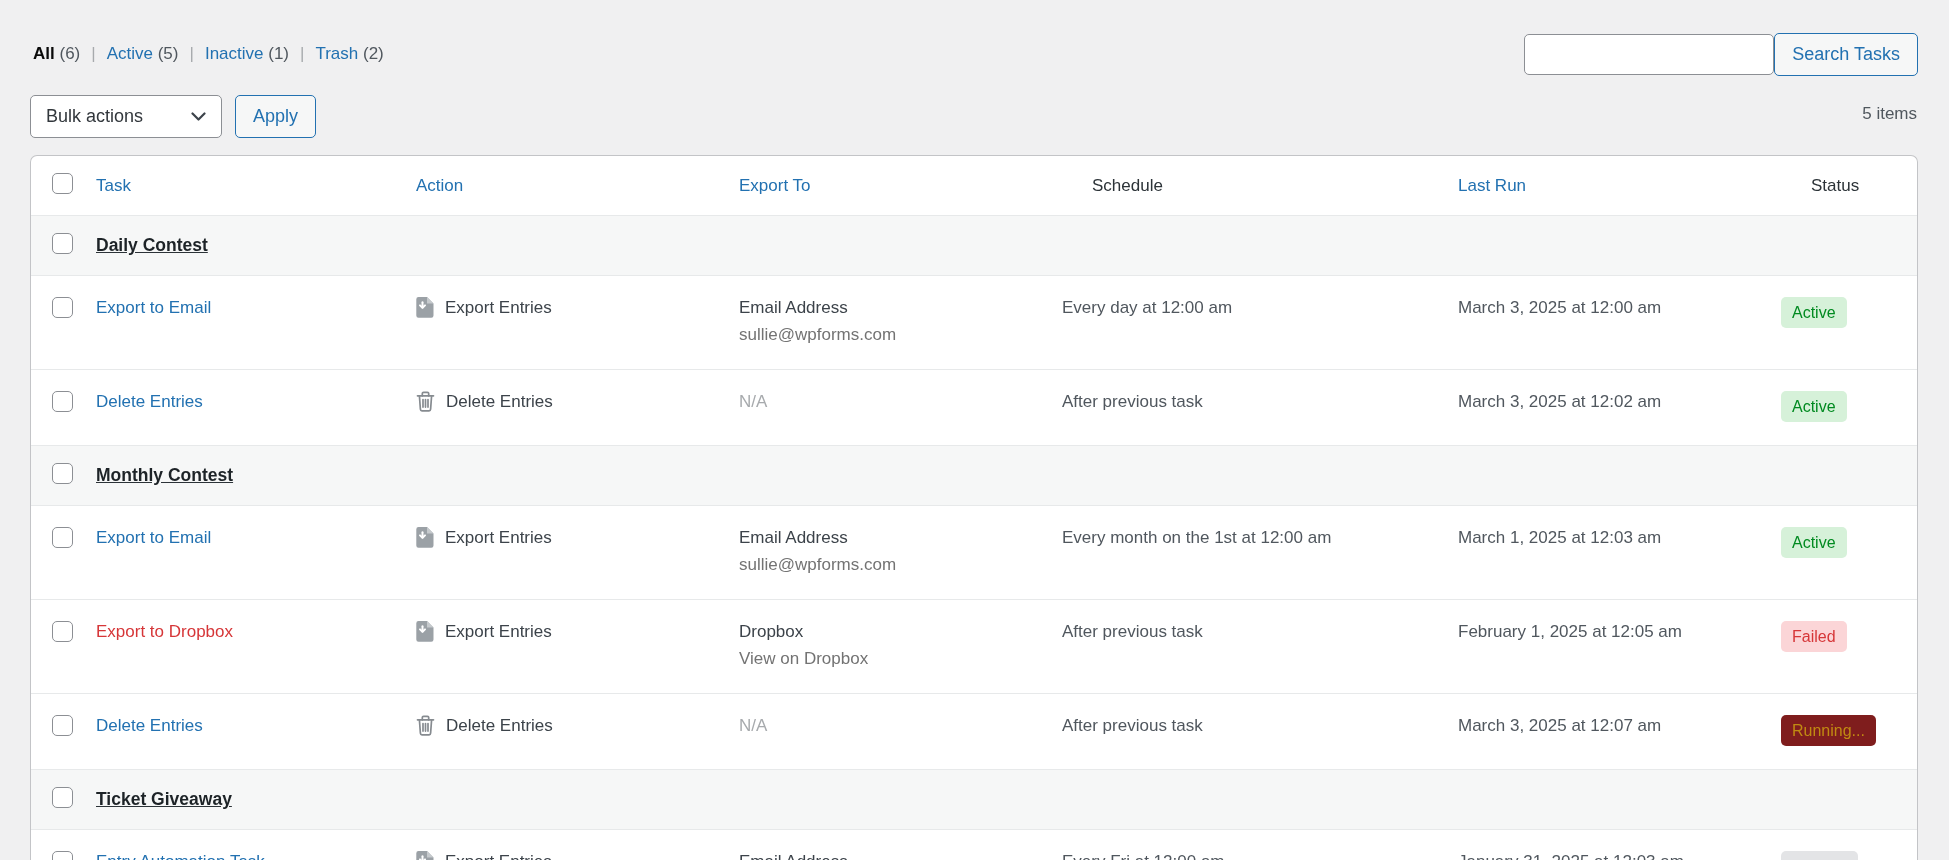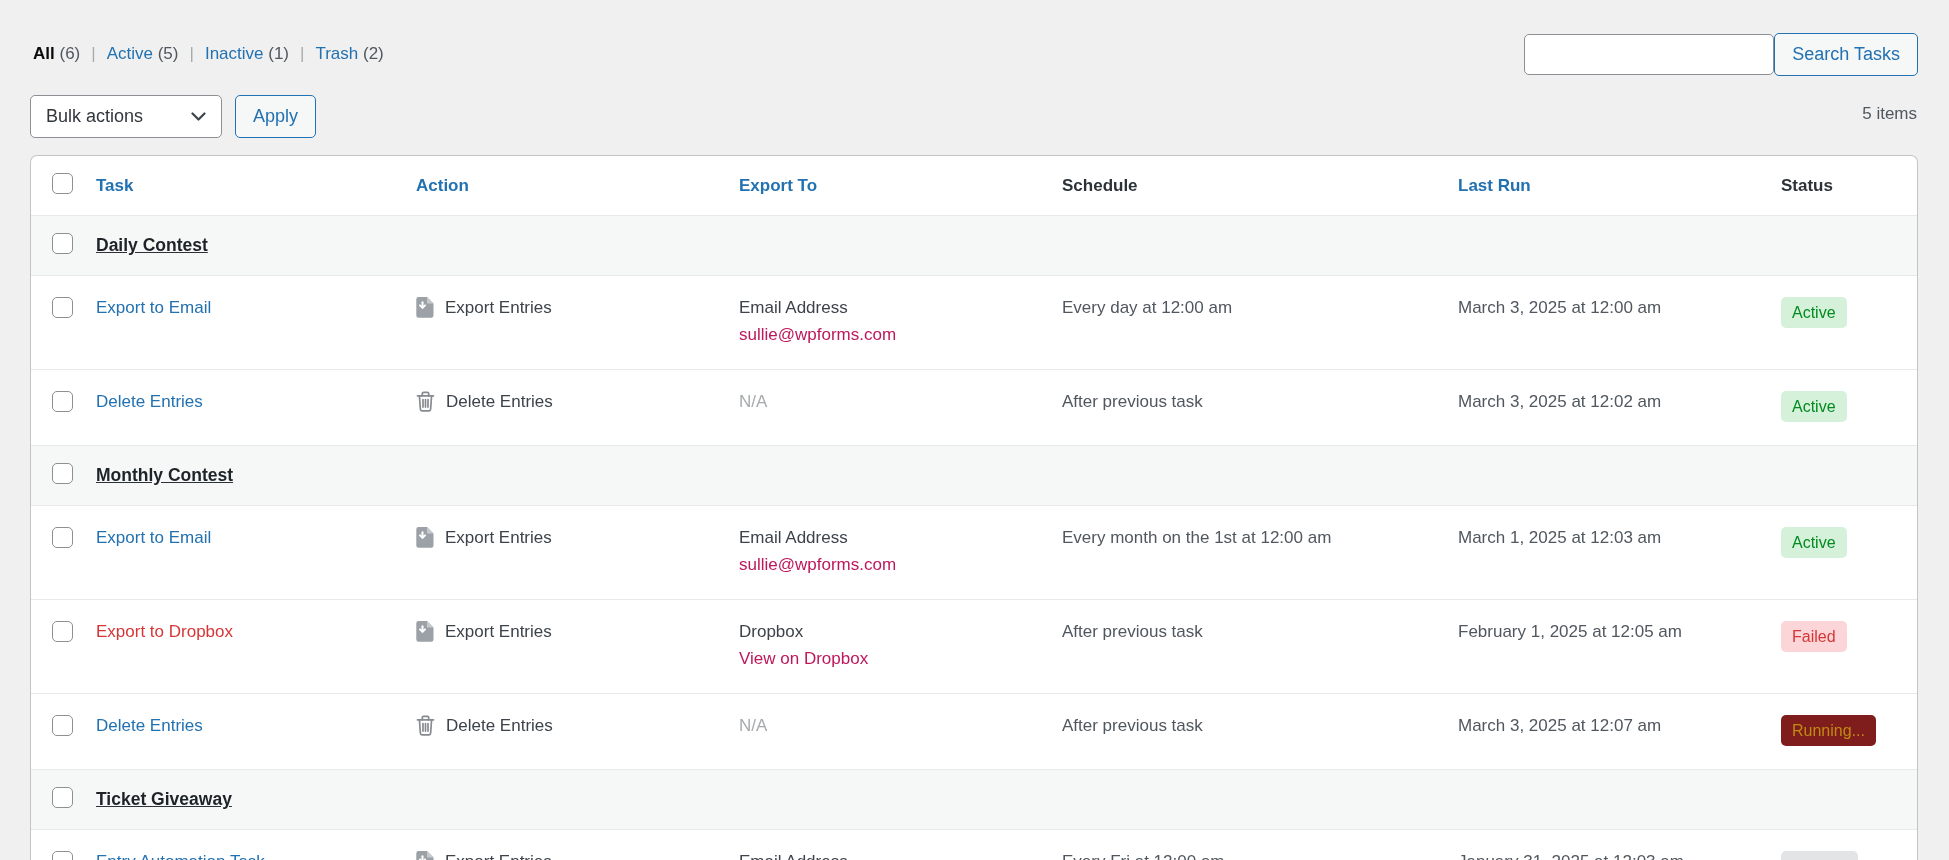--- a/index.html
+++ b/index.html
@@ -45,23 +45,23 @@
   .items-count { position:absolute; right:1px; top:104px; font-size:17px; color:#50575e; }
 
   
   .list-table {
     background:#fff;
     border:1px solid #c3c4c7; border-bottom:0;
     border-radius:7px 7px 0 0;
     overflow:hidden;
   }
   .tr { display:flex; border-top:1px solid #e7e9ea; }
-  .thead-row { border-top:0; height:59px; align-items:center; font-size:17px;font-weight:bold; }
+  .thead-row { border-top:0; height:59px; align-items:center; font-size:17px; }
   .thead-row .th-link { color:#2271b1; cursor:pointer; text-decoration:none; }
-  .thead-row .th-plain { color:#2c3338; }
+  .thead-row .th-plain { color:#2c3338;margin-left:30px; }
 
   .c-cb     { width:65px;  padding-left:21px; flex:none; }
   .c-task   { width:320px; flex:none; }
   .c-action { width:323px; flex:none; }
   .c-export { width:323px; flex:none; }
   .c-sched  { width:396px; flex:none; }
   .c-last   { width:323px; flex:none; }
   .c-status { flex:1; }
 
   .row-group { height:60px; align-items:center; background:#f6f7f7; font-size:17.5px;text-decoration:underline; }
@@ -78,21 +78,21 @@
   .row-task .c-cb .cb { margin-top:0px; }
 
   .task-link { color:#2271b1; cursor:pointer; text-decoration:none; }
   .task-link.danger { color:#d63638; }
 
   .action-cell { display:flex; align-items:flex-start; gap:11px; color:#3c434a; }
   .action-cell .aicon { margin-top:0px; flex:none; }
 
   .export-line1 { color:#3c434a; }
   .export-line1.muted { color:#a7aaad; }
-  .export-line2 { color:#be185d; cursor:pointer; margin-top:5px; }
+  .export-line2 { color:#737373; cursor:pointer; margin-top:5px; }
 
   .dim { color:#50575e; }
 
   .badge {
     display:inline-block; padding:5px 11px; border-radius:5px;
     font-size:16px; font-weight:500; line-height:21px;
   }
 </style>
 </head>
 <body>

